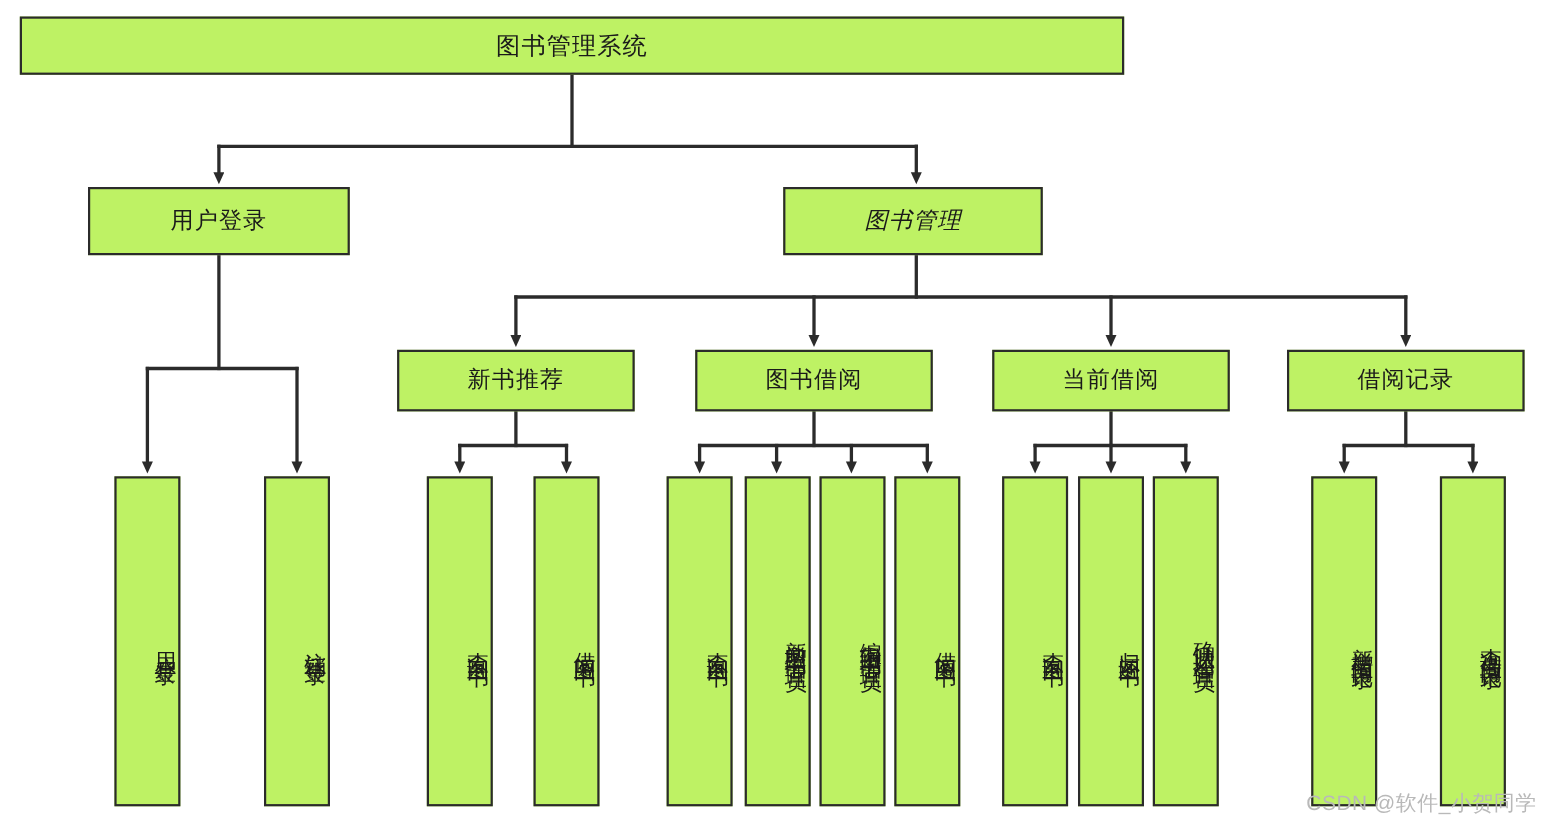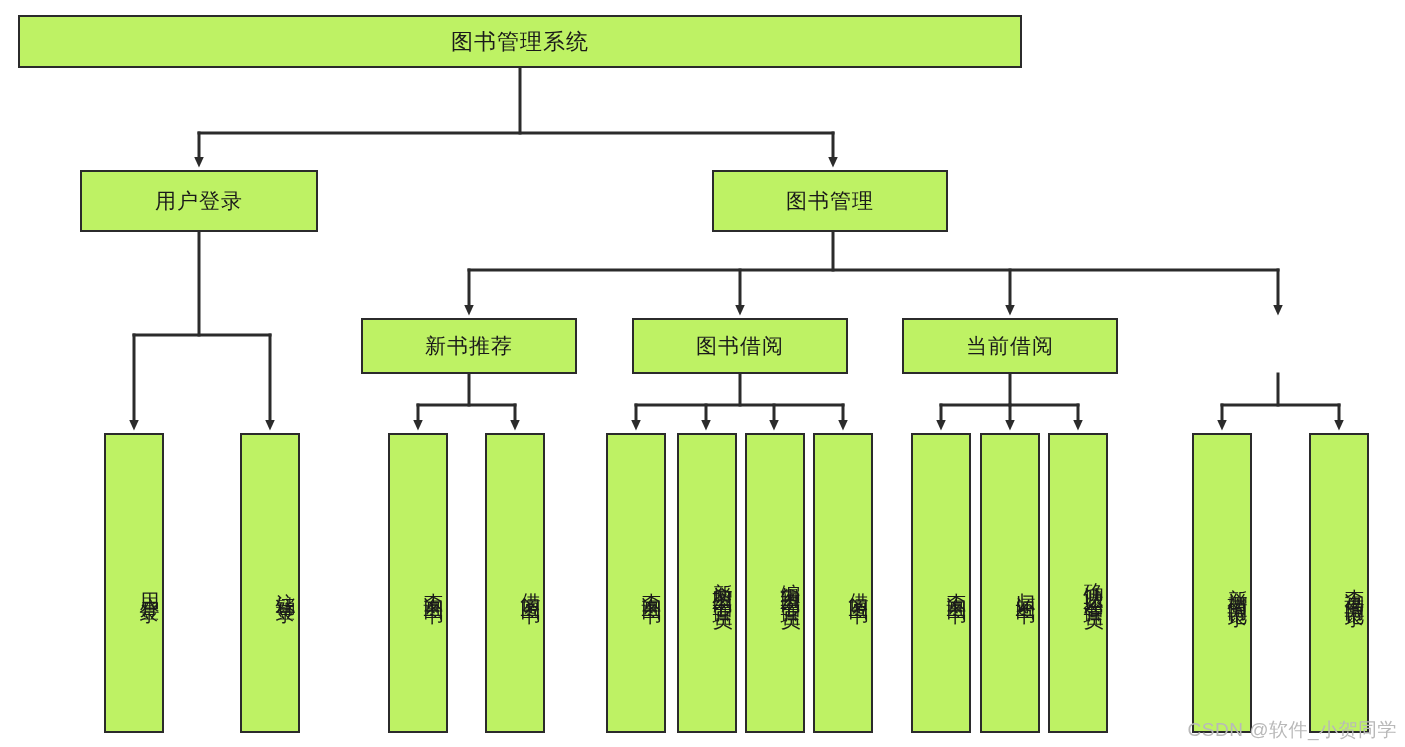--- a/index.html
+++ b/index.html
@@ -121,25 +121,26 @@
       <path d="M1278,374 L1278,405"></path>
       <path d="M1222,405 L1339,405"></path>
       <path d="M1222,405 L1222,421" marker-end="url(#arw)"></path>
       <path d="M1339,405 L1339,421" marker-end="url(#arw)"></path>
     </g>
   </svg>
 
   <div class="node root" style="left:18px; top:15px; width:1004px; height:53px;">图书管理系统</div>
 
   <div class="node" style="left:80px; top:170px; width:238px; height:62px;">用户登录</div>
-  <div class="node" style="left:712px; top:170px; width:236px; height:62px;">图书管理</div>
+  <div class="node" style="left:712px; top:170px; width:236px; height:62px;font-style:italic;">图书管理</div>
 
   <div class="node" style="left:361px; top:318px; width:216px; height:56px;">新书推荐</div>
   <div class="node" style="left:632px; top:318px; width:216px; height:56px;">图书借阅</div>
   <div class="node" style="left:902px; top:318px; width:216px; height:56px;">当前借阅</div>
+  <div class="node" style="left:1170px; top:318px; width:216px; height:56px;">借阅记录</div>
 
   <div class="node vert" style="left:104px; top:433px; width:60px; height:300px;">
     <span class="vtext">用户登录</span>
   </div>
   <div class="node vert" style="left:240px; top:433px; width:60px; height:300px;">
     <span class="vtext">注销登录</span>
   </div>
 
   <div class="node vert" style="left:388px; top:433px; width:60px; height:300px;">
     <span class="vtext">查询图书</span>

